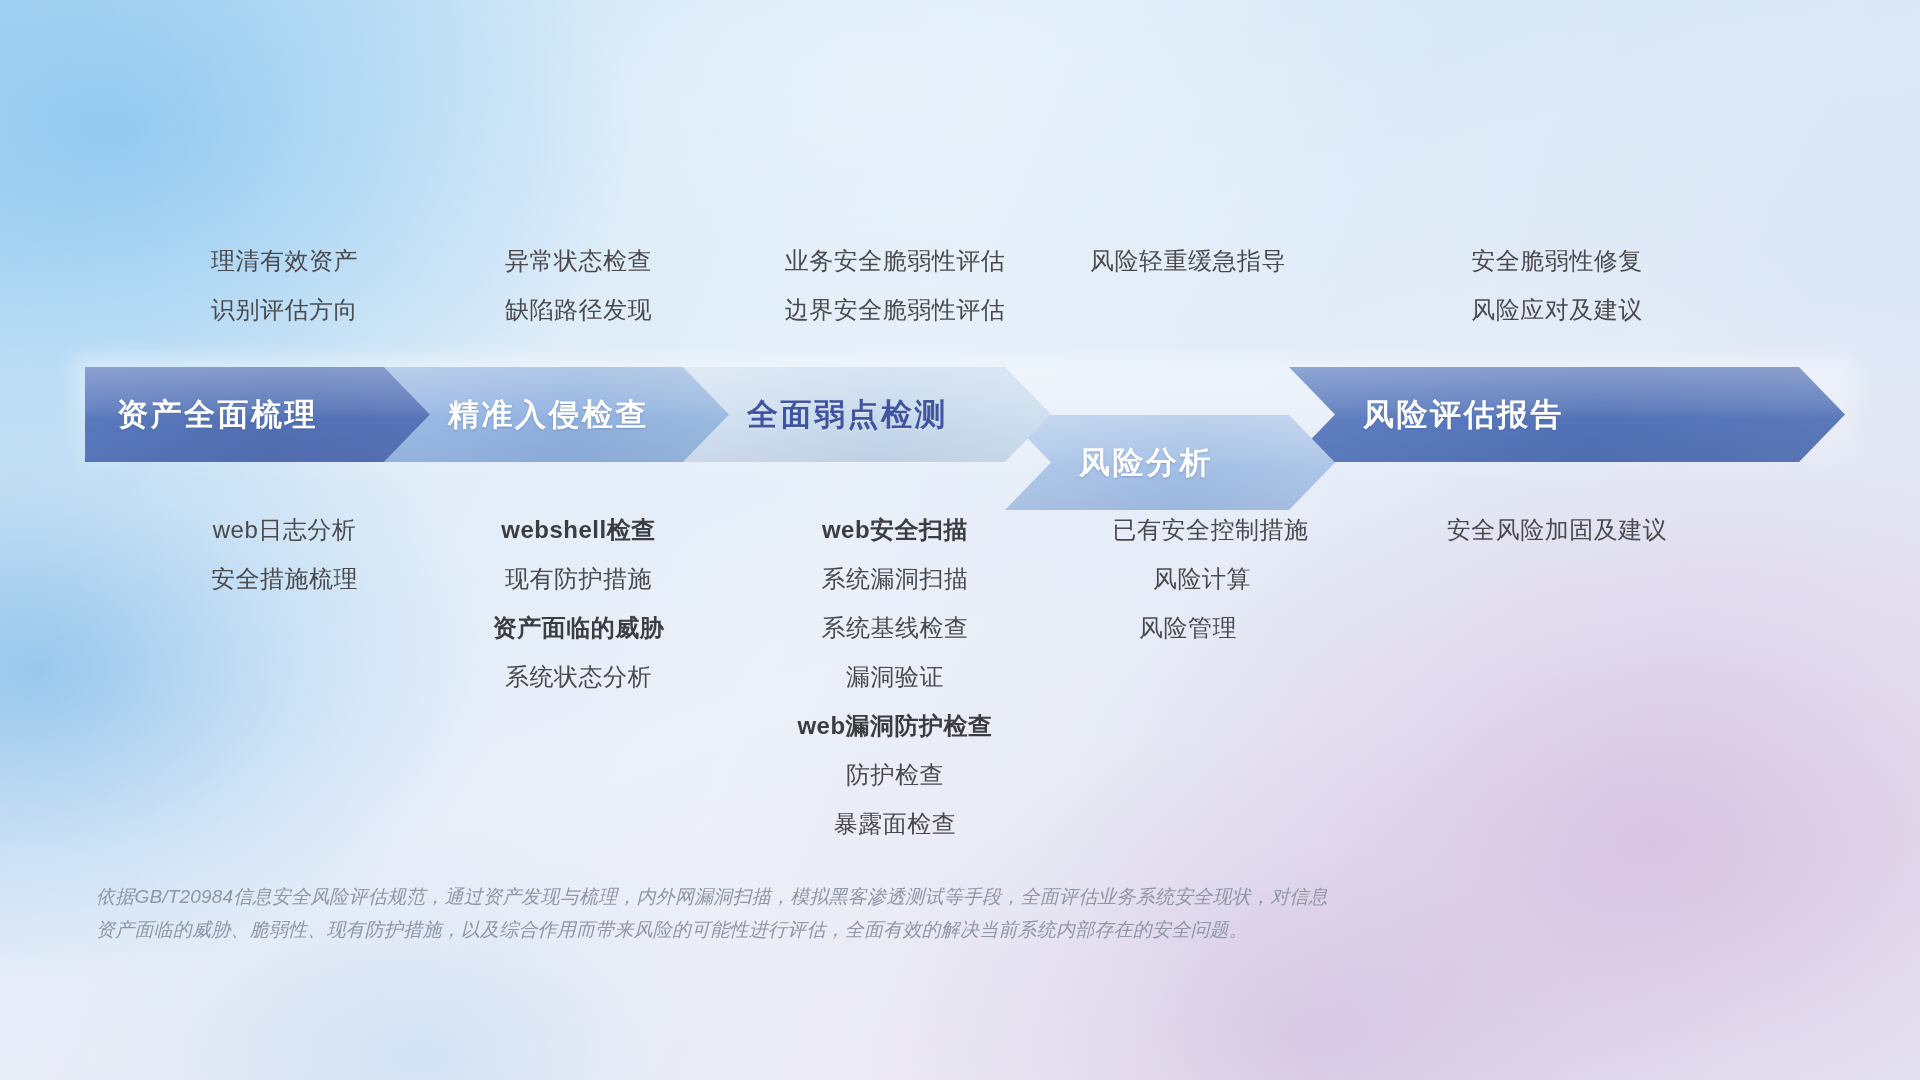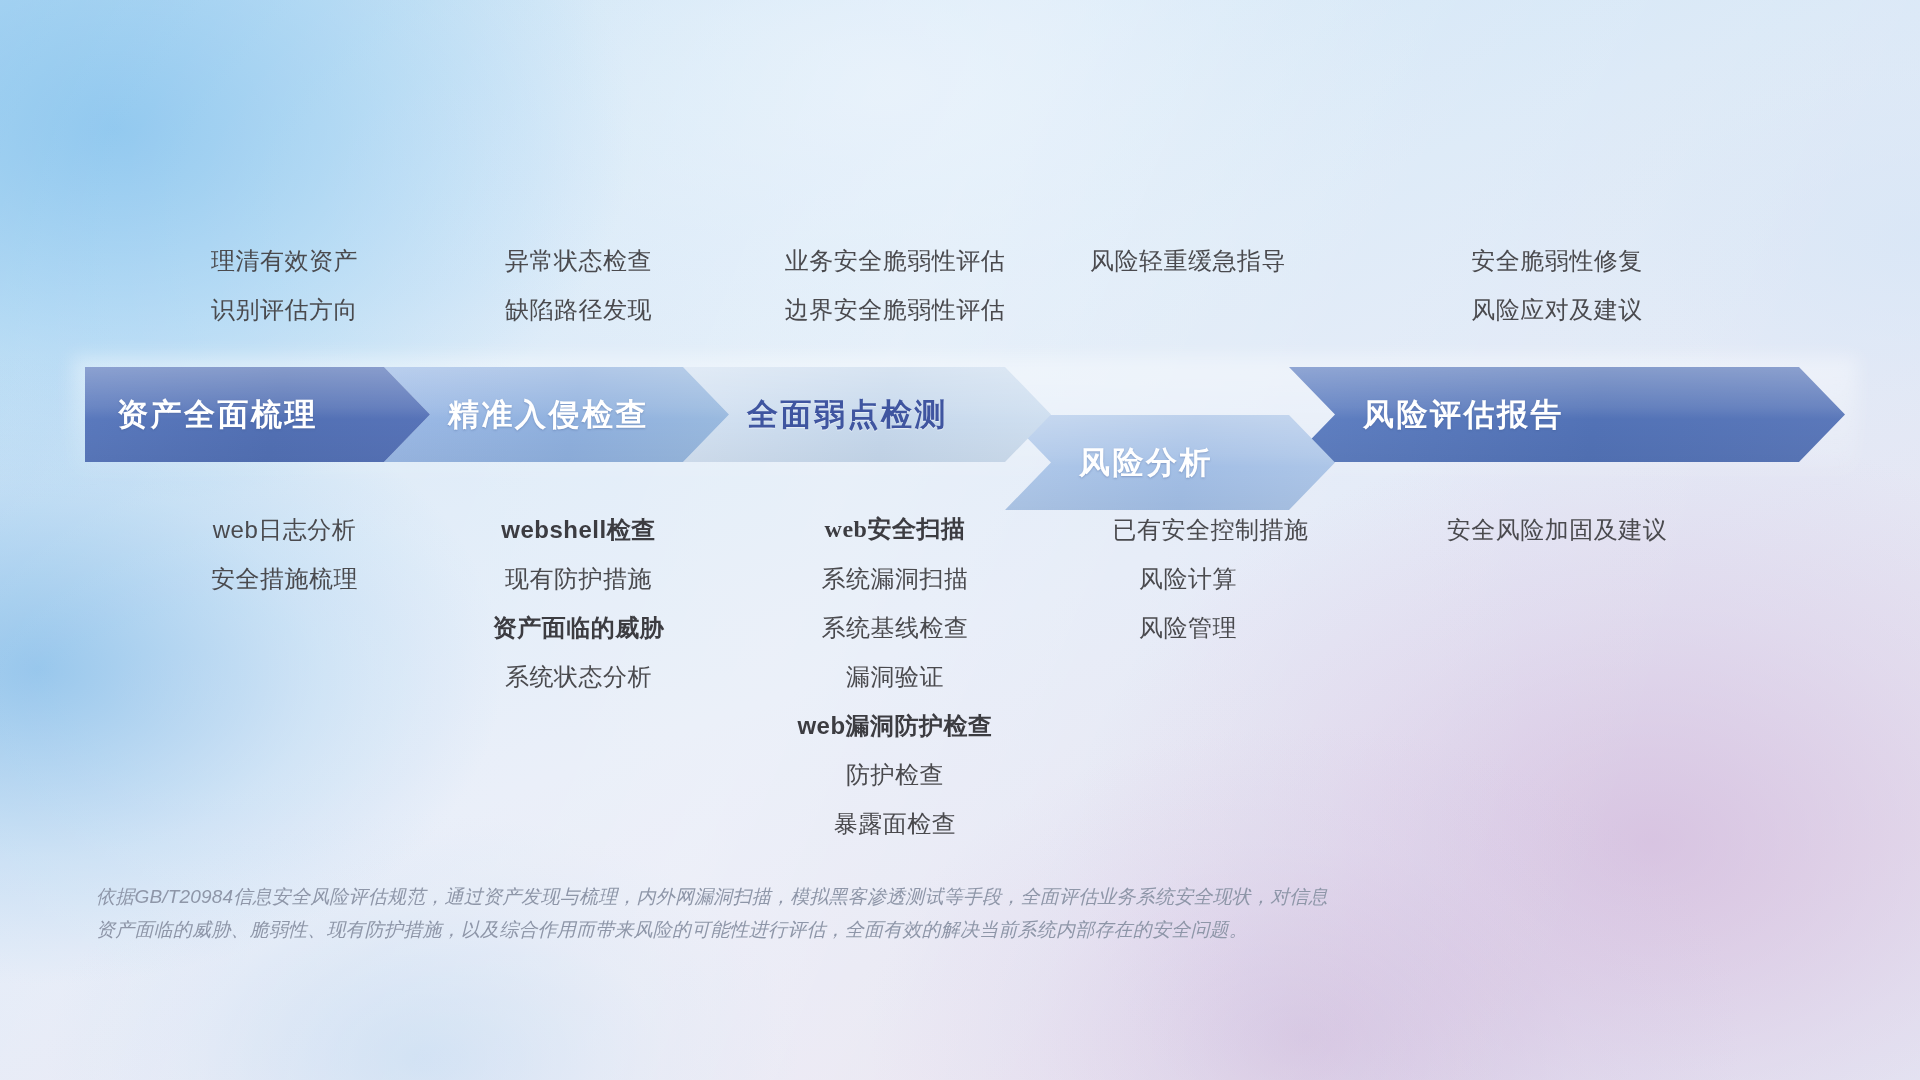--- a/index.html
+++ b/index.html
@@ -264,31 +264,31 @@
         <div class="col-line" style="position: relative; left: -727.5px; text-align: center;">web日志分析</div>
         <div class="col-line" style="position: relative; left: -727.5px; text-align: center;">安全措施梳理</div>
       </div>
       <div class="col c2" style="position: absolute; left: 0px; top: 0px; width: 1920px; align-items: center;">
         <div class="col-line lead" style="position: relative; left: -403.5px; text-align: center;">webshell检查</div>
         <div class="col-line" style="position: relative; left: -403.5px; text-align: center;">现有防护措施</div>
         <div class="col-line lead" style="position: relative; left: -403.5px; text-align: center;">资产面临的威胁</div>
         <div class="col-line" style="position: relative; left: -403.5px; text-align: center;">系统状态分析</div>
       </div>
       <div class="col c3" style="position: absolute; left: 0px; top: 0px; width: 1920px; align-items: center;">
-        <div class="col-line lead" style="position: relative; left: -93px; text-align: center; font-family: Liberation Serif, serif;">web安全扫描</div>
+        <div class="col-line lead" style="position: relative; left: -93px; text-align: center;">web安全扫描</div>
         <div class="col-line" style="position: relative; left: -93px; text-align: center;">系统漏洞扫描</div>
         <div class="col-line" style="position: relative; left: -93px; text-align: center;">系统基线检查</div>
         <div class="col-line" style="position: relative; left: -93px; text-align: center;">漏洞验证</div>
         <div class="col-line lead" style="position: relative; left: -93px; text-align: center;">web漏洞防护检查</div>
         <div class="col-line" style="position: relative; left: -93px; text-align: center;">防护检查</div>
         <div class="col-line" style="position: relative; left: -93px; text-align: center;">暴露面检查</div>
       </div>
       <div class="col c4" style="position: absolute; left: 0px; top: 0px; width: 1920px; align-items: center;">
         <div class="col-line" style="position: relative; left: 210px; text-align: center; margin-left: 45px;">已有安全控制措施</div>
-        <div class="col-line" style="position: relative; left: 210px; text-align: center;">风险计算</div>
+        <div class="col-line" style="position: relative; left: 224px; text-align: center;">风险计算</div>
         <div class="col-line" style="position: relative; left: 210px; text-align: center;">风险管理</div>
       </div>
       <div class="col c5" style="position: absolute; left: 0px; top: 0px; width: 1920px; align-items: center;">
         <div class="col-line" style="position: relative; left: 567px; text-align: center;">安全风险加固及建议</div>
       </div>
     </div>
 
     <div id="footer">
       <div class="fline">依据GB/T20984信息安全风险评估规范，通过资产发现与梳理，内外网漏洞扫描，模拟黑客渗透测试等手段，全面评估业务系统安全现状，对信息</div>
       <div class="fline">资产面临的威胁、脆弱性、现有防护措施，以及综合作用而带来风险的可能性进行评估，全面有效的解决当前系统内部存在的安全问题。</div>

